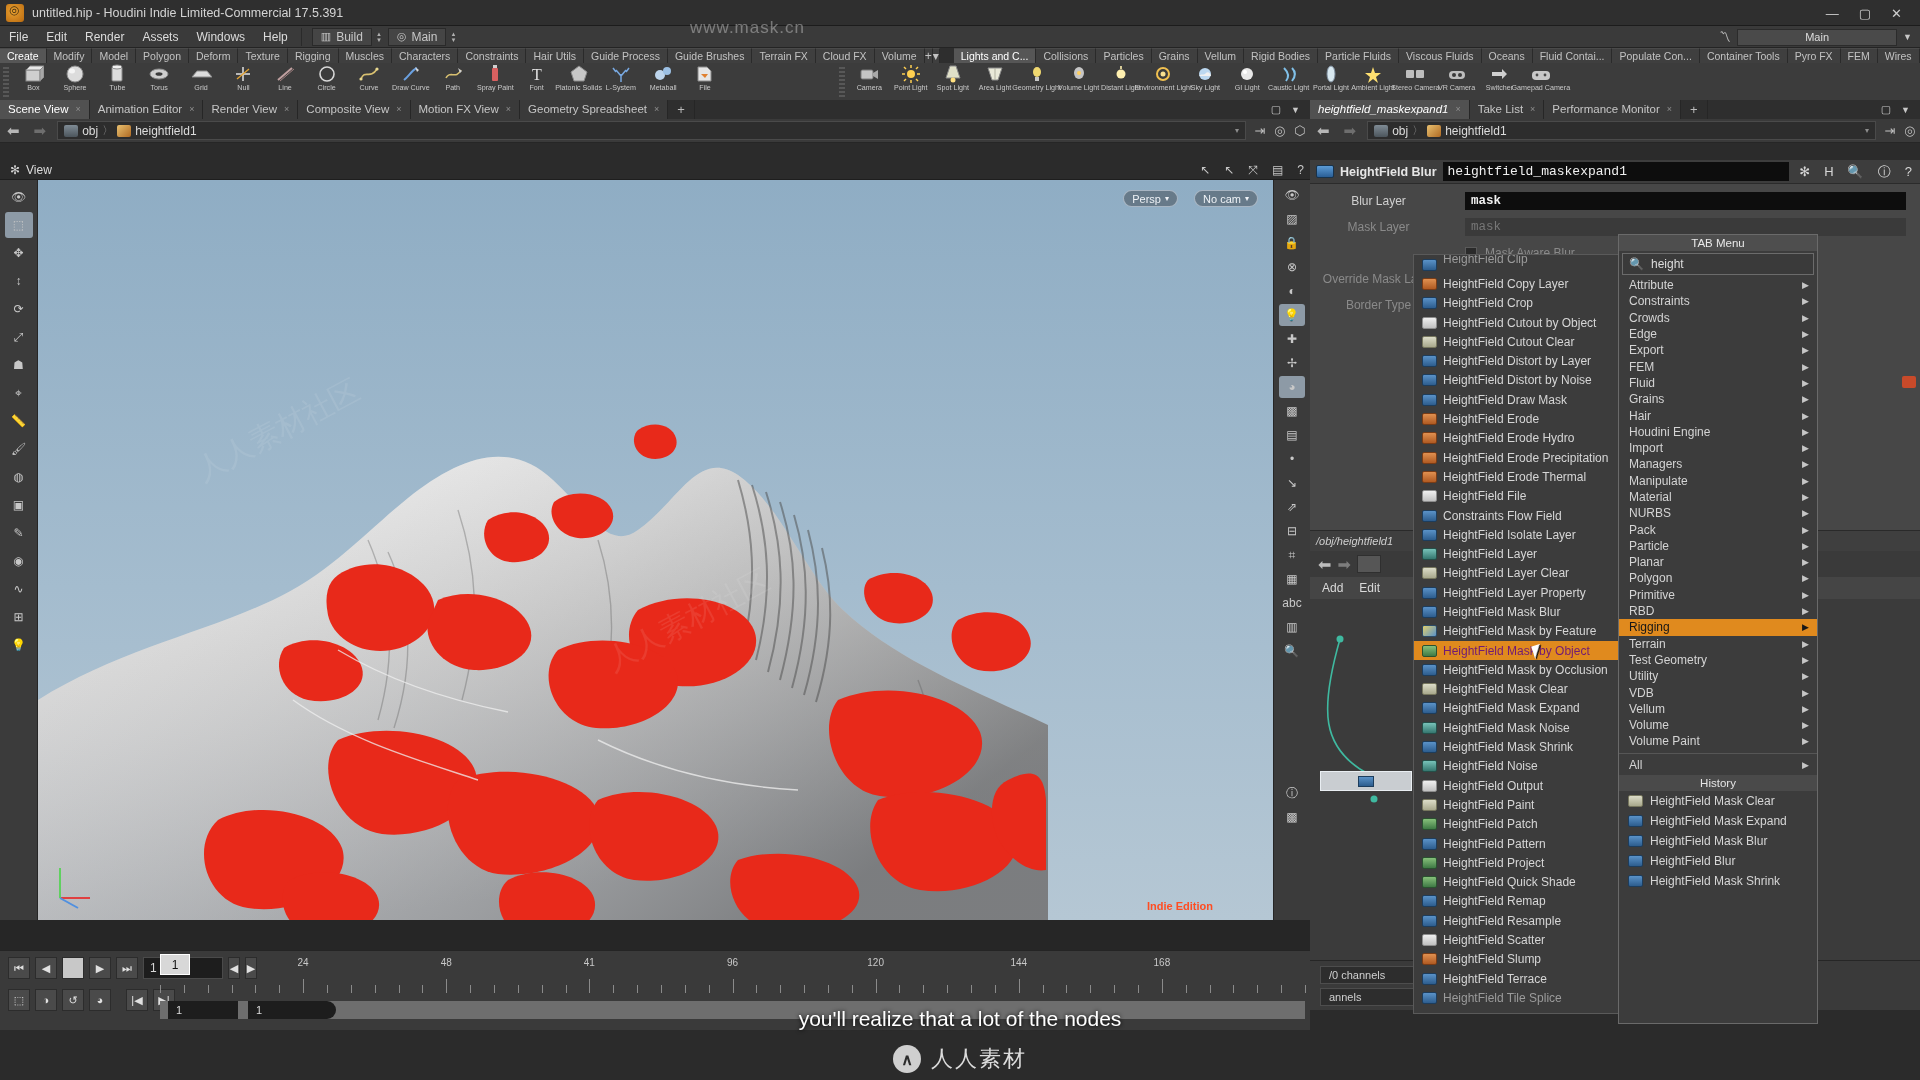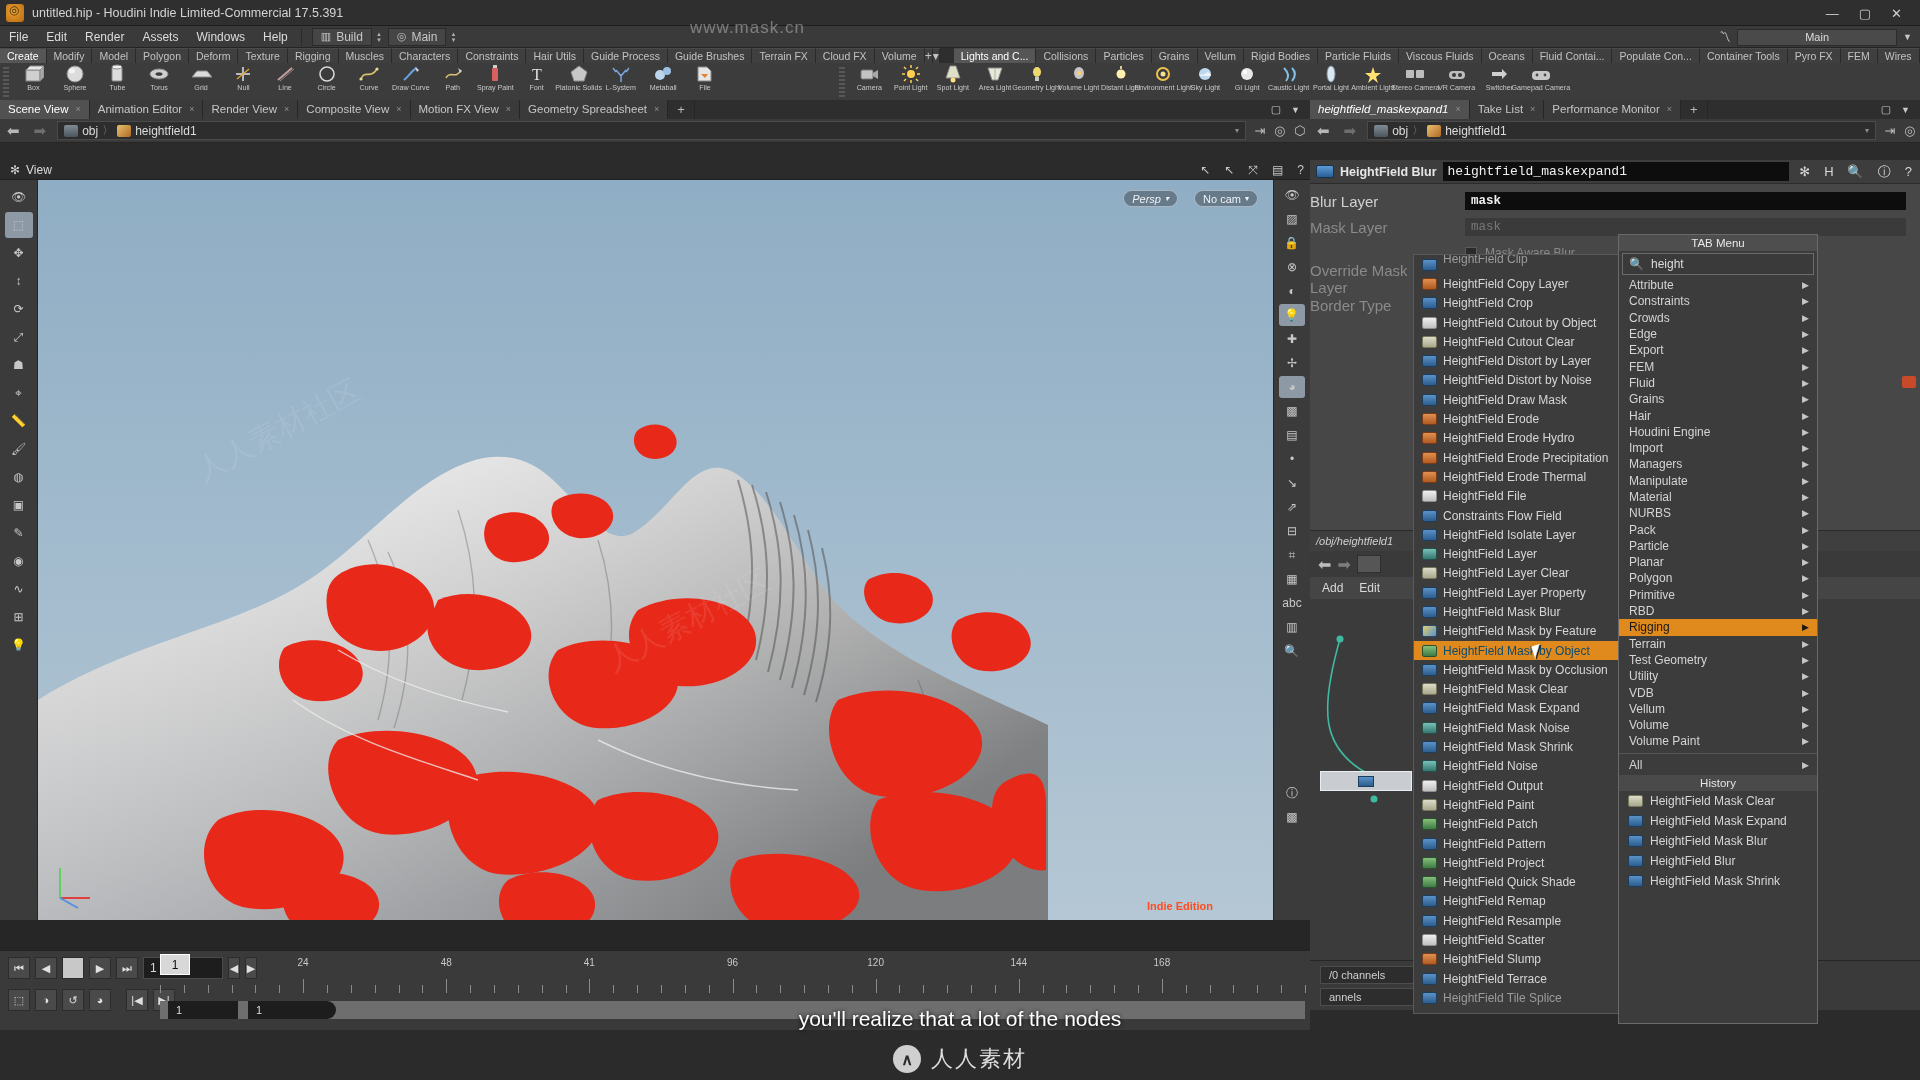--- a/index.html
+++ b/index.html
@@ -123,21 +123,21 @@
   #rparams { position:absolute; left:1310px; top:160px; width:610px; height:400px; background:#474747; }
   #paramhdr { position:absolute; left:0; top:0; width:610px; height:24px; background:#3d3d3d;
     display:flex; align-items:center; gap:6px; padding-left:6px; border-bottom:1px solid #2b2b2b;}
   .pnodeicon { width:18px; height:13px; border-radius:2px;
     background:linear-gradient(#5c9bd6,#2a5f96); border:1px solid #17334d; }
   .pnodelabel { font-size:12.5px; font-weight:bold; color:#e6e6e6; }
   .pnamefield { flex:1; height:19px; background:#0d0d0d; color:#f0f0f0; font-size:13px;
     display:flex; align-items:center; padding-left:5px; font-family:"Liberation Mono", monospace; }
   #paramhdr .ico { color:#d6d6d6; font-size:13px; padding:0 4px; }
   .prow { position:absolute; left:0; width:610px; height:22px; display:flex; align-items:center; }
-  .plab { width:155px; text-align:left; padding-right:18px; font-size:15px; color:#d0d0d0; }
+  .plab { width:155px; text-align:center; padding-right:18px; font-size:12px; color:#d0d0d0; }
   .plab.dim { color:#8a8a8a; }
   .pfield { flex:1; height:18px; background:#0d0d0d; color:#f0f0f0; font-size:12.5px;
     display:flex; align-items:center; padding-left:6px; font-family:"Liberation Mono", monospace;
     margin-right:14px; position:relative; font-weight:bold;}
   .pfield.dim { background:#3a3a3a; color:#777; font-weight:normal; }
   .pcheckrow { display:flex; align-items:center; gap:8px; }
   .pcheck { width:12px; height:12px; background:#2a2a2a; border:1px solid #5a5a5a; }
 
   
   #netedit { position:absolute; left:1310px; top:530px; width:610px; height:430px; background:#3f3f3f;
@@ -158,21 +158,21 @@
     border-top:1px solid #262626; }
   .chanrow { position:absolute; height:20px; display:flex; align-items:center; gap:6px; }
   .chanfield { height:18px; background:#2d2d2d; border:1px solid #4d4d4d; color:#d0d0d0;
     font-size:11px; display:flex; align-items:center; padding:0 8px; }
 
   
   #nodelist { position:absolute; left:1388px; top:254px; width:220px; height:760px;
     background:#3c3c3c; border:1px solid #5a5a5a; overflow:hidden; z-index:40;margin-left:25px; }
   .nlitem { height:19.3px; display:flex; align-items:center; gap:6px; padding-left:8px;
     font-size:12px; color:#d6d6d6; white-space:nowrap; }
-  .nlitem.sel { background:#e08a1e; color:#0c4a6e; }
+  .nlitem.sel { background:#e08a1e; color:#701a75; }
   .nlitem.part { color:#9b9b9b; }
   .nicon { width:15px; height:12px; border-radius:2px; flex:0 0 auto;
     background:linear-gradient(#5a92c8,#2d5d8e); border:1px solid #1d3d5d; }
   .nicon.orange { background:linear-gradient(#e09050,#b05a22); border-color:#7a3c16; }
   .nicon.green  { background:linear-gradient(#86c07a,#3f7a45); border-color:#2a5230; }
   .nicon.pale   { background:linear-gradient(#dcdcc8,#a8a88c); border-color:#77775e; }
   .nicon.teal   { background:linear-gradient(#77c2b8,#35776f); border-color:#245049; }
   .nicon.white  { background:linear-gradient(#efefef,#c0c0c0); border-color:#8d8d8d; }
   .nicon.mixed  { background:linear-gradient(135deg,#e0d070,#5a92c8); border-color:#2c4b68; }
   #nlscroll { position:absolute; right:1px; top:0; width:7px; height:760px; background:#343434; }
@@ -761,21 +761,21 @@
                  C462,752 452,716 470,700 Z"></path>
       </g>
 
       <g stroke="#f0f0f0" stroke-width="1.4" opacity="0.75" fill="none">
         <path d="M255,520 C310,560 380,580 440,600"></path>
         <path d="M300,470 C350,500 410,520 470,532"></path>
         <path d="M560,560 C620,590 690,606 760,610"></path>
       </g>
     </svg>
 
-    <div class="vpill" style="right:95px; top:10px;font-style:italic;">
+    <div class="vpill" style="right:95px; top:10px;">
       <span>Persp</span>
       <span style="font-size:8px">▾</span>
     </div>
     <div class="vpill" style="right:15px; top:10px;">
       <span>No cam</span>
       <span style="font-size:8px">▾</span>
     </div>
     <div id="indie">Indie Edition</div>
 
     <svg style="position:absolute;left:10px;bottom:10px;width:52px;height:52px" viewBox="0 0 52 52">

